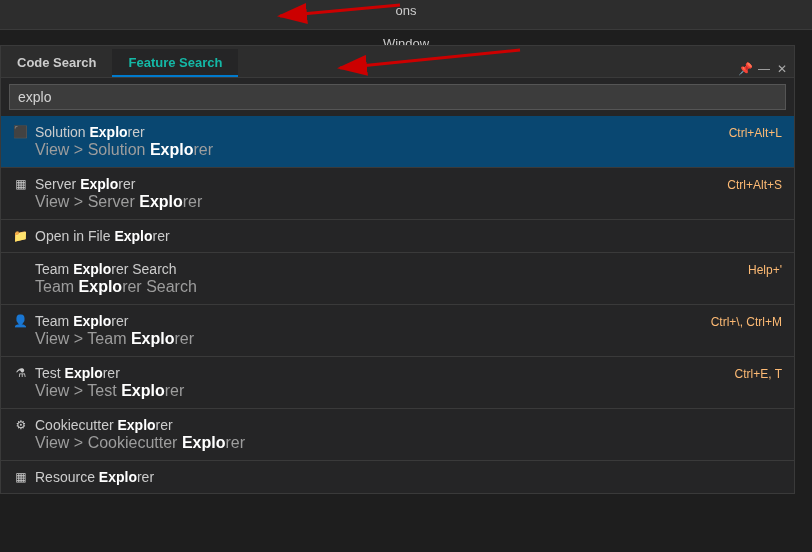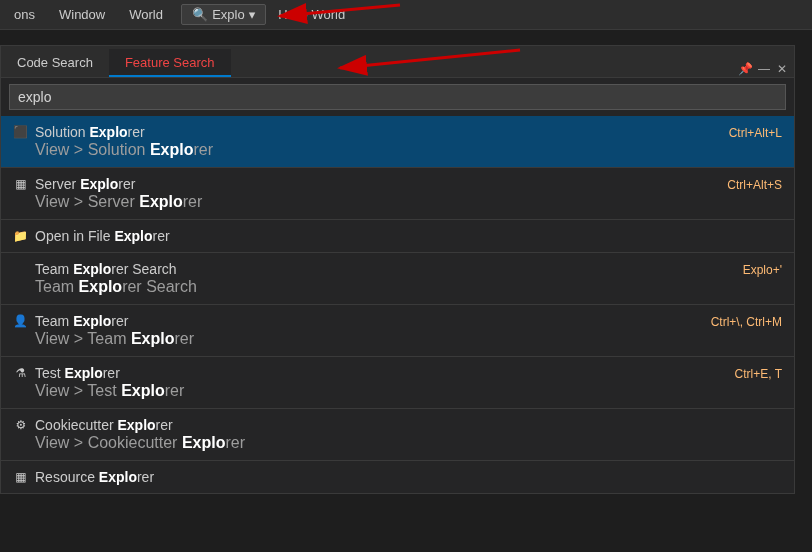--- a/index.html
+++ b/index.html
@@ -15,20 +15,21 @@
 
     
     .menu-bar {
       background: #2d2d2d;
       height: 30px;
       display: flex;
       align-items: center;
       padding: 0 8px;
       gap: 12px;
       border-bottom: 1px solid #3a3a3a;
+      flex-direction: column;
     }
     .menu-item {
       color: #cccccc;
       font-size: 13px;
       padding: 3px 6px;
       cursor: pointer;
     }
 
     .search-button {
       background: #3a3a3a;
@@ -62,27 +63,27 @@
     .tabs {
       display: flex;
       background: #2d2d2d;
       border-bottom: 1px solid #3a3a3a;
       height: 32px;
       align-items: flex-end;
     }
     .tab {
       padding: 6px 16px 5px;
       font-size: 13px;
-      font-weight: normal;
+      font-weight: bold;
       color: #cccccc;
       cursor: pointer;
       border-bottom: 2px solid transparent;
     }
     .tab.active {
-      color: #ef4444;
+      color: #14b8a6;
       background: #252526;
       border-bottom: 2px solid #007acc;
     }
     .panel-ctrl-btn {
       color: #aaa;
       font-size: 12px;
       cursor: pointer;
       width: 16px;
       height: 16px;
       display: flex;
@@ -253,21 +254,21 @@
     <div class="divider-line"></div>
 
     <div class="result-item">
       <div class="result-left">
         <div class="result-title">
           <span class="icon" style="width:16px;"></span>
           <span class="text">Team <b>Explo</b>rer Search</span>
         </div>
         <div class="result-sub">Team <b>Explo</b>rer Search</div>
       </div>
-      <span class="shortcut">Explo+'</span>
+      <span class="shortcut">Help+'</span>
     </div>
     <div class="divider-line"></div>
 
     <div class="result-item">
       <div class="result-left">
         <div class="result-title">
           <span class="icon">👤</span>
           <span class="text">Team <b>Explo</b>rer</span>
         </div>
         <div class="result-sub">View &gt; Team <b>Explo</b>rer</div>

